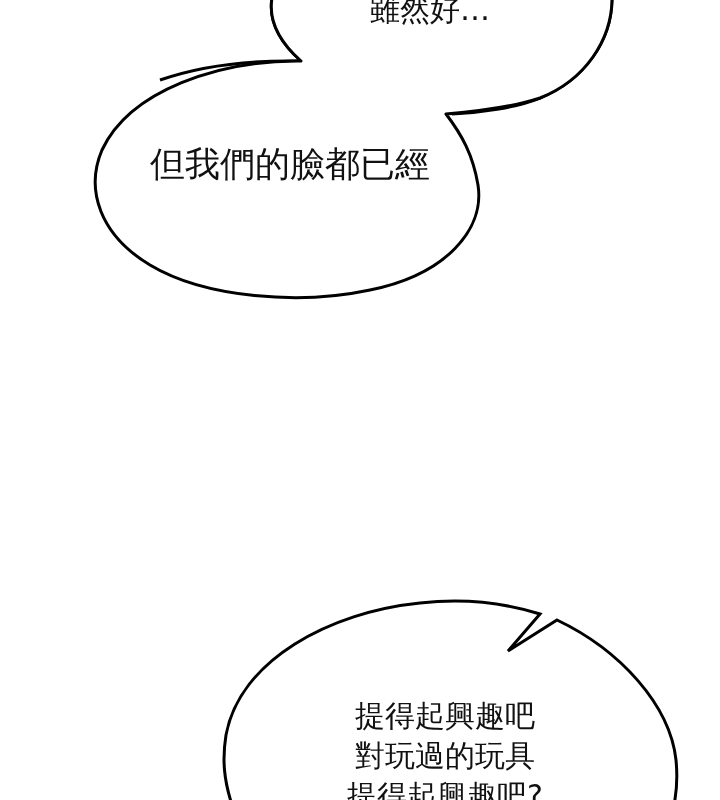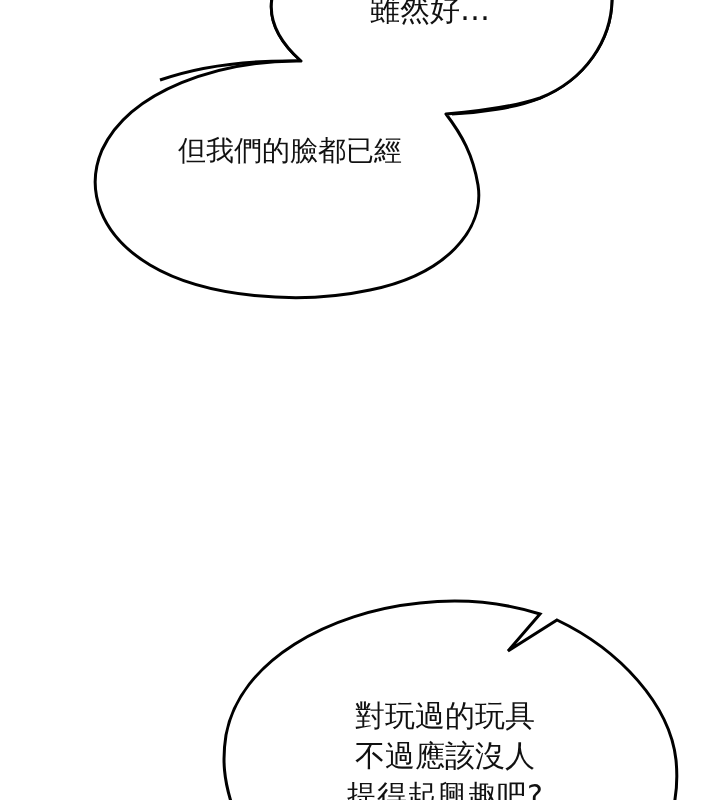--- a/index.html
+++ b/index.html
@@ -10,21 +10,21 @@
   }
   .panel { position: absolute; left: 0; top: 0; width: 716px; height: 800px; }
   svg.bubbles { position: absolute; left: 0; top: 0; }
   .bubble-text {
     position: absolute; text-align: center; color: #111111;
     font-family: "DejaVu Sans", sans-serif; font-weight: normal;
     white-space: nowrap;
   }
   .bubble-text span { display: block; }
   #t-top { left: 340px; top: -10px; width: 180px; font-size: 30px; line-height: 40px; }
-  #t-mid { left: 130px; top: 131px; width: 320px; font-size: 28px; line-height: 40px; }
+  #t-mid { left: 130px; top: 144px; width: 320px; font-size: 35px; line-height: 40px; }
   #t-low { left: 320px; top: 696px; width: 250px; font-size: 30px; line-height: 40px; }
 </style>
 </head>
 <body>
 
 <div class="panel">
   <svg class="bubbles" width="720" height="800" viewBox="0 0 720 800">
 
     <path d="M 272 0
          C 270 20, 280 42, 300 60
@@ -66,17 +66,17 @@
 
   <div id="t-top" class="bubble-text">
     <span>雖然好…</span>
   </div>
 
   <div id="t-mid" class="bubble-text">
     <span>但我們的臉都已經</span>
   </div>
 
   <div id="t-low" class="bubble-text">
+    <span>提得起興趣吧</span>
     <span>對玩過的玩具</span>
-    <span>不過應該沒人</span>
     <span>提得起興趣吧?</span>
   </div>
 </div>
 
 </body></html>

